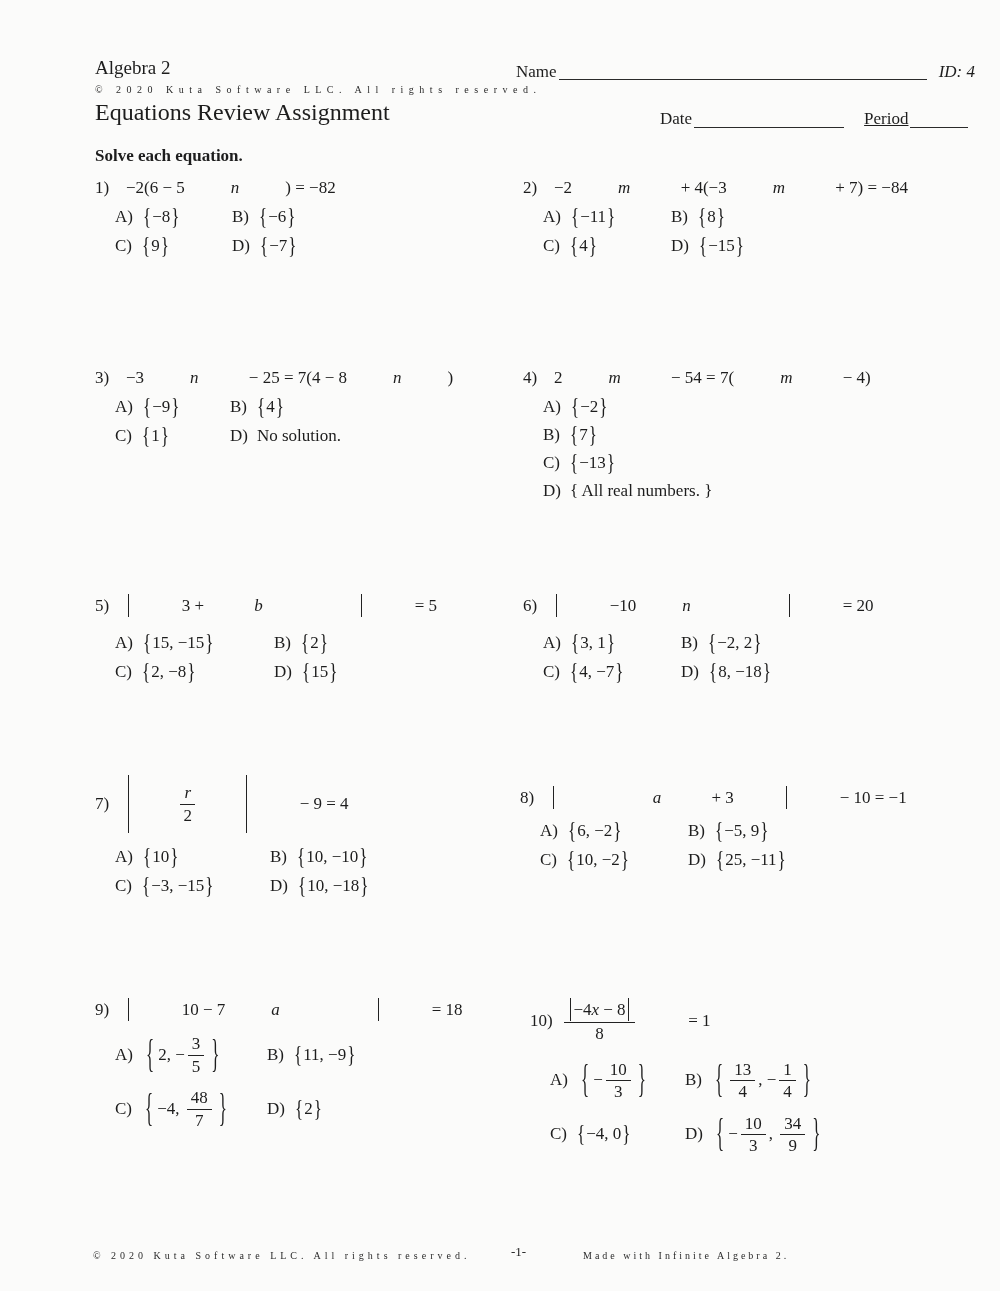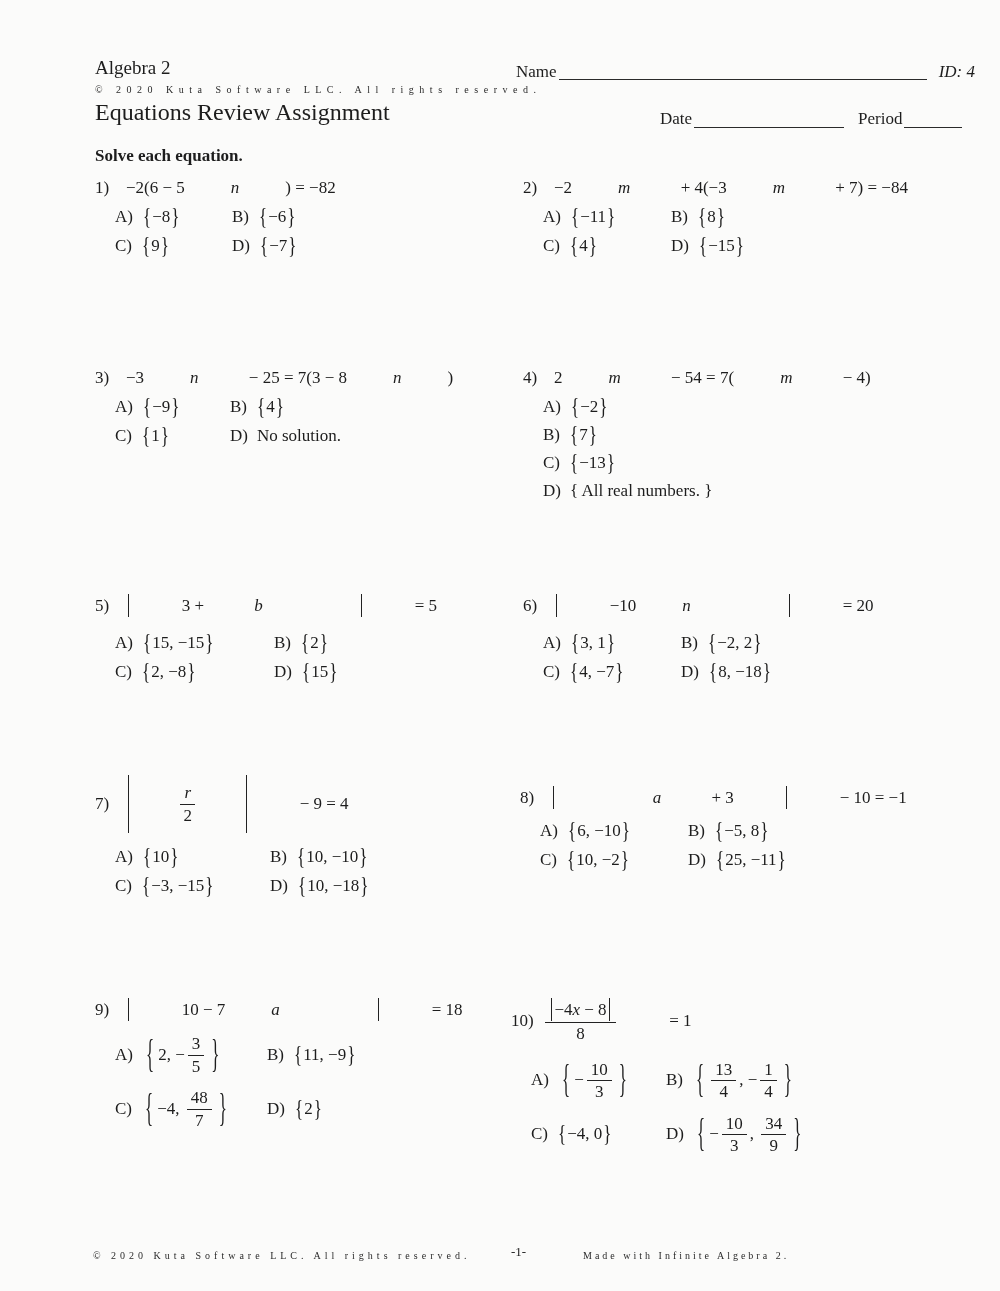--- a/index.html
+++ b/index.html
@@ -14,21 +14,21 @@
   .abs { position:absolute; }
   
   .course { left:95px; top:57px; font-size:19px; }
   .copy-top { left:95px; top:84px; font-size:10px; letter-spacing:5.5px; white-space:nowrap; color:#2a2a2a; }
   .title { left:95px; top:99px; font-size:24px; }
   .name-row { left:516px; top:59px; width:459px; display:flex; align-items:flex-end; font-size:17px; }
   .fill-line { flex:1; border-bottom:1.4px solid #2a2a2a; margin:0 0 2px 2px; height:20px; }
   .id-label { margin-left:12px;font-style:italic; }
   .date-row { left:660px; top:107px; display:flex; align-items:center; font-size:17px; }
   .date-line { width:150px; border-bottom:1.4px solid #2a2a2a; margin:0 0 2px 2px; height:20px; }
-  .period-label { margin-left:14px; }
+  .period-label { margin-left:20px;text-decoration:underline; }
   .period-line { width:58px; border-bottom:1.4px solid #2a2a2a; margin:0 0 2px 2px; height:20px; }
   .instructions { left:95px; top:146px; font-size:17px; font-weight:bold; }
   
   .question { position:absolute; font-size:17px; }
   .q-head { display:flex; align-items:center; }
   .q-num { min-width:24px; margin-right:7px; white-space:pre; }
   .q-eq { display:inline-flex; align-items:center;gap:46px; }
   .q-eq > span, .choice-value > span { white-space:pre; }
   .v { font-style:italic; }
   .bar { display:inline-block; width:1.4px; height:23px; background:#222; margin:0 2px; }
@@ -46,21 +46,21 @@
   
   .q1  { left:95px;  top:178px; }
   .q2  { left:523px; top:178px; }
   .q3  { left:95px;  top:368px; }
   .q4  { left:523px; top:368px; }
   .q5  { left:95px;  top:594px; }
   .q6  { left:523px; top:594px; }
   .q7  { left:95px;  top:775px; }
   .q8  { left:520px; top:786px; }
   .q9  { left:95px;  top:998px; }
-  .q10 { left:511px; top:998px; }
+  .q10 { left:530px; top:998px; }
   .q1 .choices,.q2 .choices,.q3 .choices,.q4 .choices { margin-top:6px; }
   .q5 .choices,.q6 .choices { margin-top:13px; }
   .q7 .choices { margin-top:11px; }
   .q8 .choices,.q9 .choices { margin-top:9px; }
   .q10 .choices { margin-top:12px; }
   .q4 .choice-row { margin-top:3px; }
   .q9 .choice-row,.q10 .choice-row { min-height:50px; }
   
   .copy-bottom { left:93px; top:1250px; font-size:10px; letter-spacing:4px; white-space:nowrap; color:#2a2a2a; }
   .page-num { left:511px; top:1244px; font-size:13px; }
@@ -187,21 +187,21 @@
           </span>
         </div>
       </div>
     </div>
   <div class="question q3">
       <div class="q-head">
         <span class="q-num">3)</span>
         <span class="q-eq">
           <span class="t">−3</span>
           <span class="v">n</span>
-          <span class="t"> − 25 = 7(3 − 8</span>
+          <span class="t"> − 25 = 7(4 − 8</span>
           <span class="v">n</span>
           <span class="t">)</span>
         </span>
       </div>
       <div class="choices">
         <div class="choice-row">
           <span class="choice" style="min-width: 115px;">
             <span class="choice-label">A)</span>
             <span class="choice-value">
               <span class="brace">{</span>
@@ -450,29 +450,29 @@
           <span class="bar"></span>
           <span class="t"> − 10 = −1</span>
         </span>
       </div>
       <div class="choices">
         <div class="choice-row">
           <span class="choice" style="min-width: 148px;">
             <span class="choice-label">A)</span>
             <span class="choice-value">
               <span class="brace">{</span>
-              <span class="t">6, −10</span>
-              <span class="brace">}</span>
-            </span>
-          </span>
-          <span class="choice">
-            <span class="choice-label">B)</span>
-            <span class="choice-value">
-              <span class="brace">{</span>
-              <span class="t">−5, 8</span>
+              <span class="t">6, −2</span>
+              <span class="brace">}</span>
+            </span>
+          </span>
+          <span class="choice">
+            <span class="choice-label">B)</span>
+            <span class="choice-value">
+              <span class="brace">{</span>
+              <span class="t">−5, 9</span>
               <span class="brace">}</span>
             </span>
           </span>
         </div>
         <div class="choice-row">
           <span class="choice" style="min-width: 148px;">
             <span class="choice-label">C)</span>
             <span class="choice-value">
               <span class="brace">{</span>
               <span class="t">10, −2</span>

